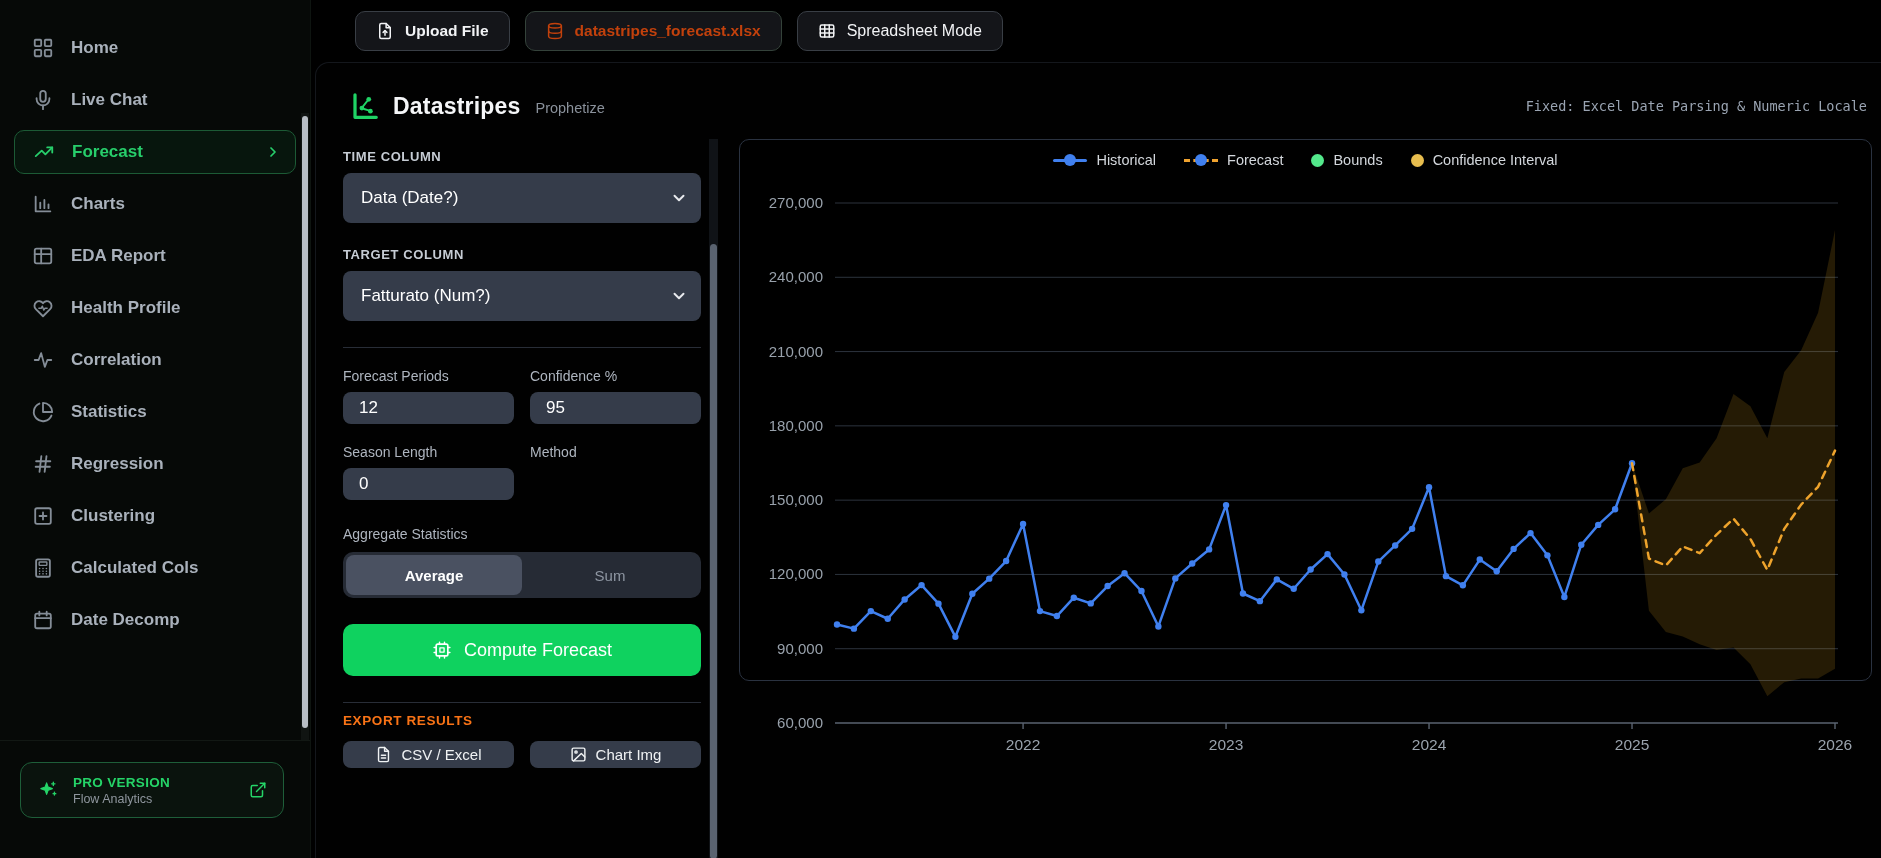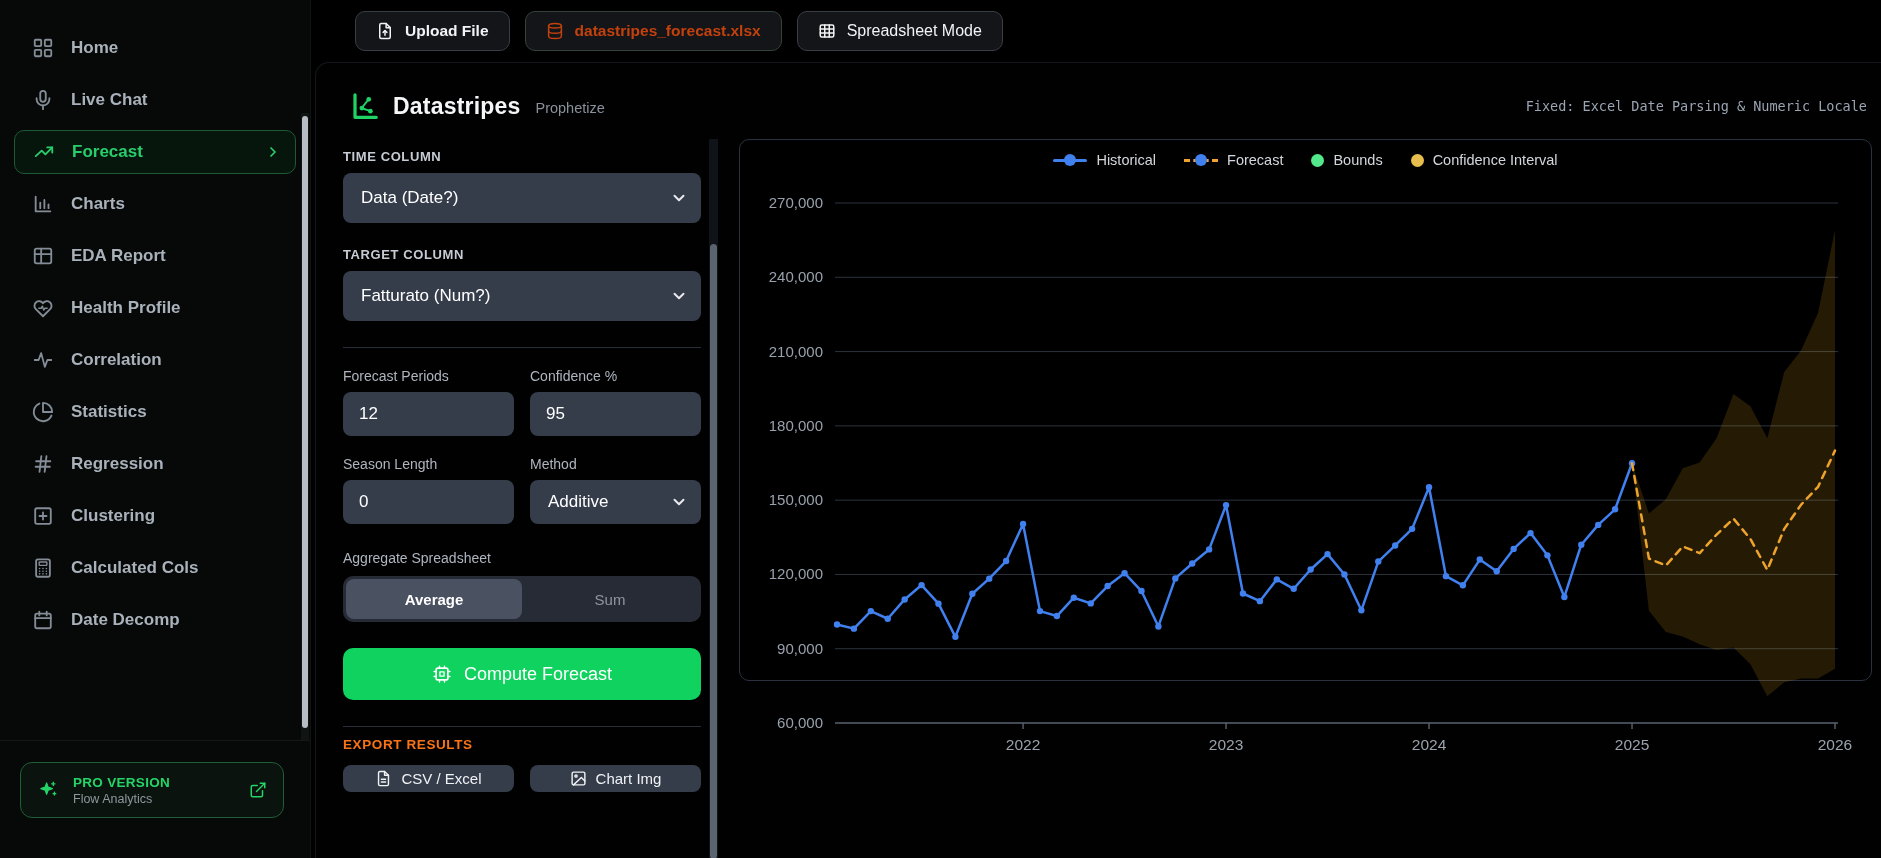--- a/index.html
+++ b/index.html
@@ -58,21 +58,21 @@
   .config { width:358px; margin-left:27px; padding-top:10px; }
   .cfg-label { color:#c6ccd4; font-size:13px; font-weight:bold; letter-spacing:.6px; }
   .cfg-select { position:relative; margin-top:9px; height:50px; background:#353c4a;
     border-radius:8px; display:flex; align-items:center; padding:0 18px;
     color:#fff; font-size:17px; cursor:pointer; }
   .cfg-select .chev { position:absolute; right:13px; width:18px; height:18px; color:#e8eaee; }
   .gap24 { height:24px; } .gap26 { height:26px; }
   hr.cfg { border:none; border-top:1px solid #282d37; margin-top:26px; }
   .cfg-grid { display:grid; grid-template-columns:1fr 1fr; column-gap:16px; margin-top:20px; }
   .cfg-small-label { color:#aeb5bf; font-size:14px; }
-  .cfg-input { margin-top:8px; height:44px; background:#353c4a; border:none; border-radius:8px;
+  .cfg-input { margin-top:8px; height:32px; background:#353c4a; border:none; border-radius:8px;
     color:#fff; font-size:17px; padding:0 16px; width:100%; font-family:inherit; }
   .cfg-select.small { height:44px; margin-top:8px; }
   .seg { margin-top:10px; height:46px; background:#262b35; border-radius:10px; display:flex; padding:3px; }
   .seg-opt { flex:1; display:flex; align-items:center; justify-content:center;
     color:#8e96a2; font-size:15px; border-radius:8px; cursor:pointer; }
   .seg-opt.active { background:#4a5161; color:#fff; font-weight:600; }
   .compute-btn { margin-top:26px; width:100%; height:52px; background:#0fd25f; border:none;
     border-radius:10px; color:#fff; font-size:18px; display:flex; align-items:center;
     justify-content:center; gap:12px; cursor:pointer; font-family:inherit; }
   .compute-btn .icn { width:20px; height:20px; }
@@ -346,33 +346,25 @@
           </div>
         </div>
 
         <div class="cfg-grid">
           <div>
             <div class="cfg-small-label">Season Length</div>
             <input class="cfg-input" value="0" style="">
           </div>
           <div>
             <div class="cfg-small-label">Method</div>
-            <div class="cfg-select small">
-              <span>Additive</span>
-              <span class="chev">
-                  <svg viewBox="0 0 24 24" fill="none" stroke="currentColor" stroke-width="2.6" stroke-linecap="round" stroke-linejoin="round">
-                    <polyline points="6 9 12 15 18 9"></polyline>
-                  </svg>
-                </span>
-            </div>
           </div>
         </div>
 
         <div class="gap26"></div>
-        <div class="cfg-small-label">Aggregate Spreadsheet</div>
+        <div class="cfg-small-label">Aggregate Statistics</div>
         <div class="seg">
           <div class="seg-opt active">Average</div>
           <div class="seg-opt">Sum</div>
         </div>
 
         <button class="compute-btn">
           <span class="icn">
               <svg viewBox="0 0 24 24" fill="none" stroke="currentColor" stroke-width="2" stroke-linecap="round" stroke-linejoin="round">
                 <rect x="5" y="5" width="14" height="14" rx="2"></rect>
                 <rect x="9.5" y="9.5" width="5" height="5" stroke-width="1.6"></rect>

